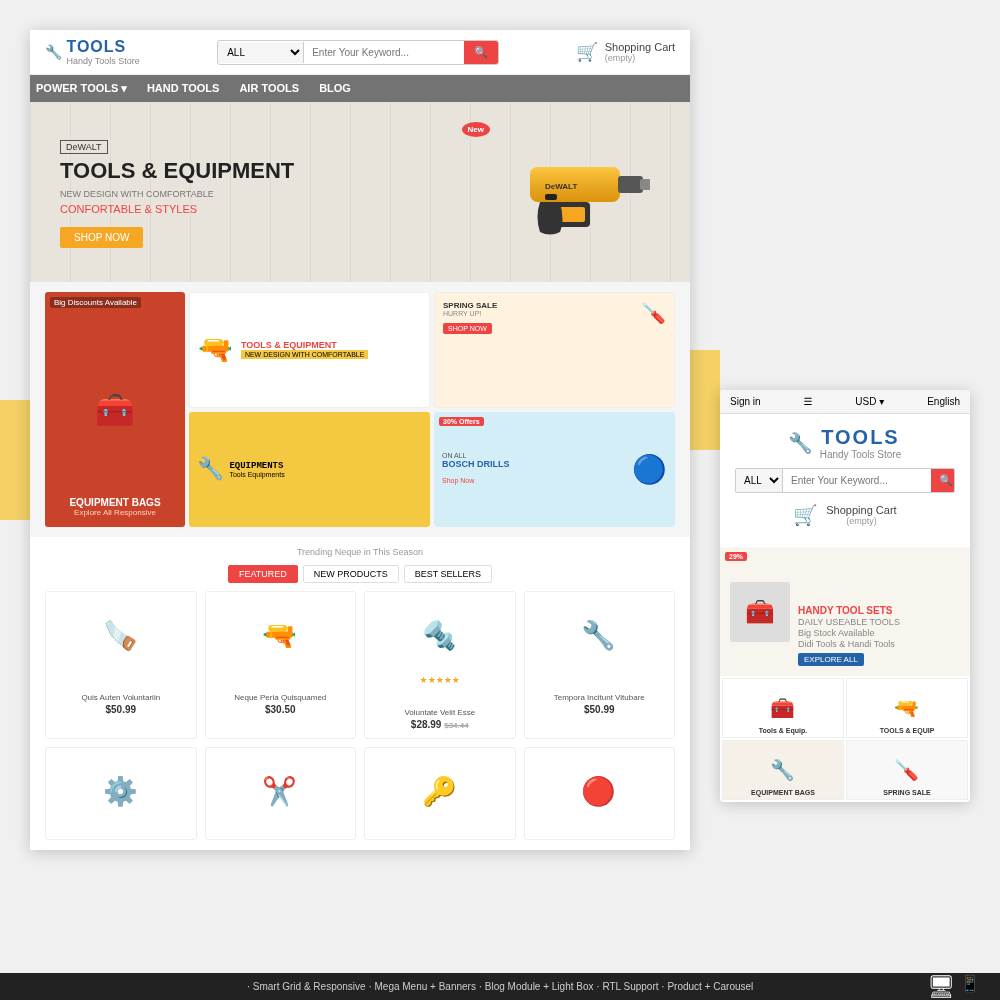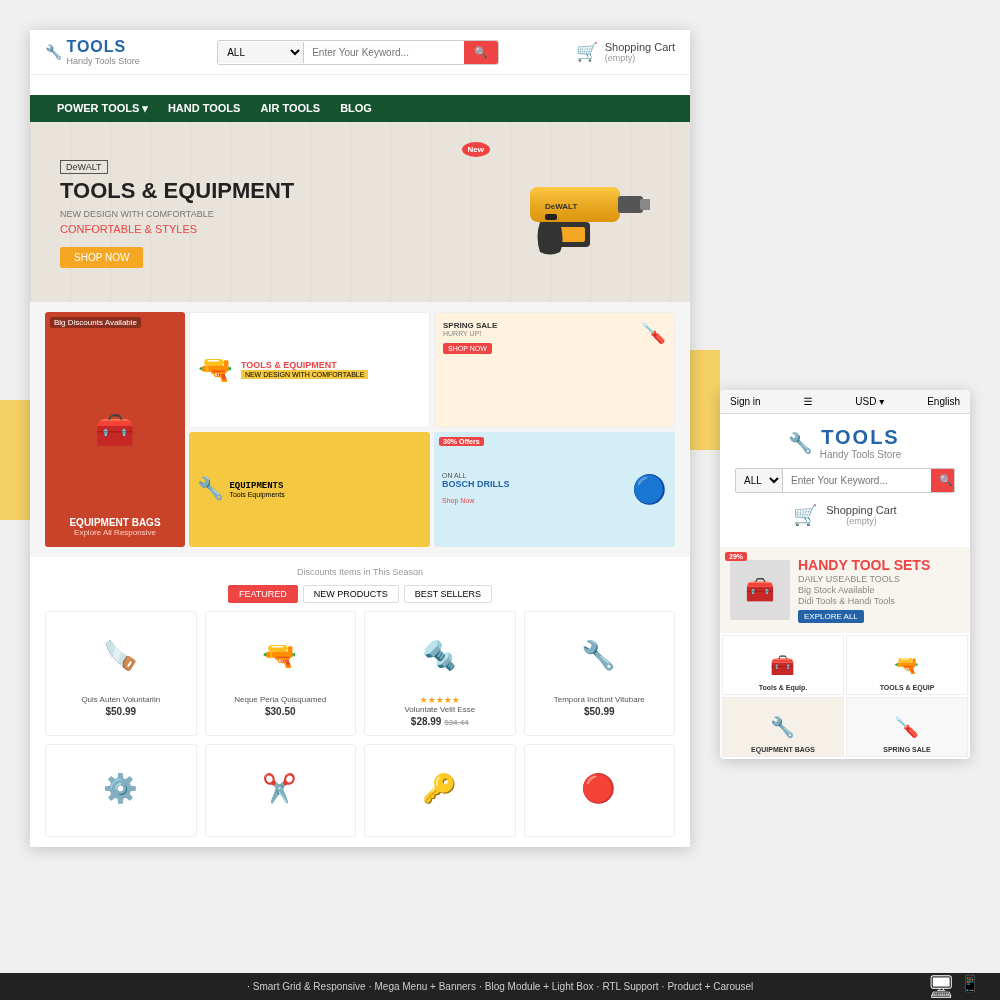--- a/index.html
+++ b/index.html
@@ -80,25 +80,24 @@
       display: flex;
       align-items: center;
       gap: 6px;
       font-size: 11px;
       color: #444;
     }
     .cart-icon { font-size: 18px; color: #2563a9; }
 
     
     .nav-bar {
-      background: #14532d;
-      padding: 7px 27px;
+      background: #737373;
+      padding: 7px 6px;
       display: flex;
       gap: 20px;
-      margin-top: 20px;
     }
     .nav-bar span {
       color: #fff;
       font-size: 11px;
       cursor: pointer;
       text-transform: uppercase;
       font-weight: 600;
     }
 
     
@@ -203,21 +202,21 @@
     }
     .product-img {
       width: 100%;
       height: 70px;
       display: flex;
       align-items: center;
       justify-content: center;
       margin-bottom: 5px;
       font-size: 28px;
     }
-    .product-name { font-size: 8px; color: #555; margin-bottom: 2px; }
+    .product-name { font-size: 8px; color: #555; margin-bottom: 2px; margin-top: 23px; }
     .product-price { font-size: 10px; font-weight: bold; color: #333; }
     .product-stars { color: #f5a623; font-size: 9px; }
 
     
     .mobile-preview {
       position: absolute;
       right: 30px;
       top: 390px;
       width: 250px;
       background: #fff;
@@ -294,21 +293,21 @@
       height: 60px;
       background: #ddd;
       border-radius: 2px;
       display: flex;
       align-items: center;
       justify-content: center;
       font-size: 24px;
       flex-shrink: 0;
     }
     .mobile-promo-text { font-size: 9px; }
-    .mobile-promo-text h4 { font-size: 14px; font-weight: bold; color: #e44; }
+    .mobile-promo-text h4 { font-size: 10px; font-weight: bold; color: #e44; margin-top: 48px; }
     .mobile-promo-text p { color: #888; margin: 1px 0; }
     .mobile-promo-btn {
       display: inline-block;
       background: #2563a9;
       color: #fff;
       font-size: 8px;
       padding: 2px 6px;
       border-radius: 2px;
       margin-top: 3px;
     }
@@ -518,21 +517,21 @@
           <div style="font-size:9px; font-weight:bold; color:#2563a9;">BOSCH DRILLS</div>
           <a style="font-size:7px; color:#e44; cursor:pointer;">Shop Now</a>
         </div>
         <div style="font-size:28px;">🔵</div>
         <div style="position:absolute; top:5px; left:5px; background:#e44; color:#fff; font-size:7px; font-weight:bold; padding:1px 4px; border-radius:2px;">30% Offers</div>
       </div>
     </div>
   </div>
 
   <div class="trending-section">
-    <div class="trending-sub">Discounts Items in This Season</div>
+    <div class="trending-sub">Trending Neque in This Season</div>
     <div class="tab-row">
       <button class="tab-btn active">FEATURED</button>
       <button class="tab-btn">NEW PRODUCTS</button>
       <button class="tab-btn">BEST SELLERS</button>
     </div>
     <div class="products-grid">
       <div class="product-card">
         <div class="product-img">🪚</div>
         <div class="product-name">Quis Auten Voluntariin</div>
         <div class="product-price">$50.99</div>

